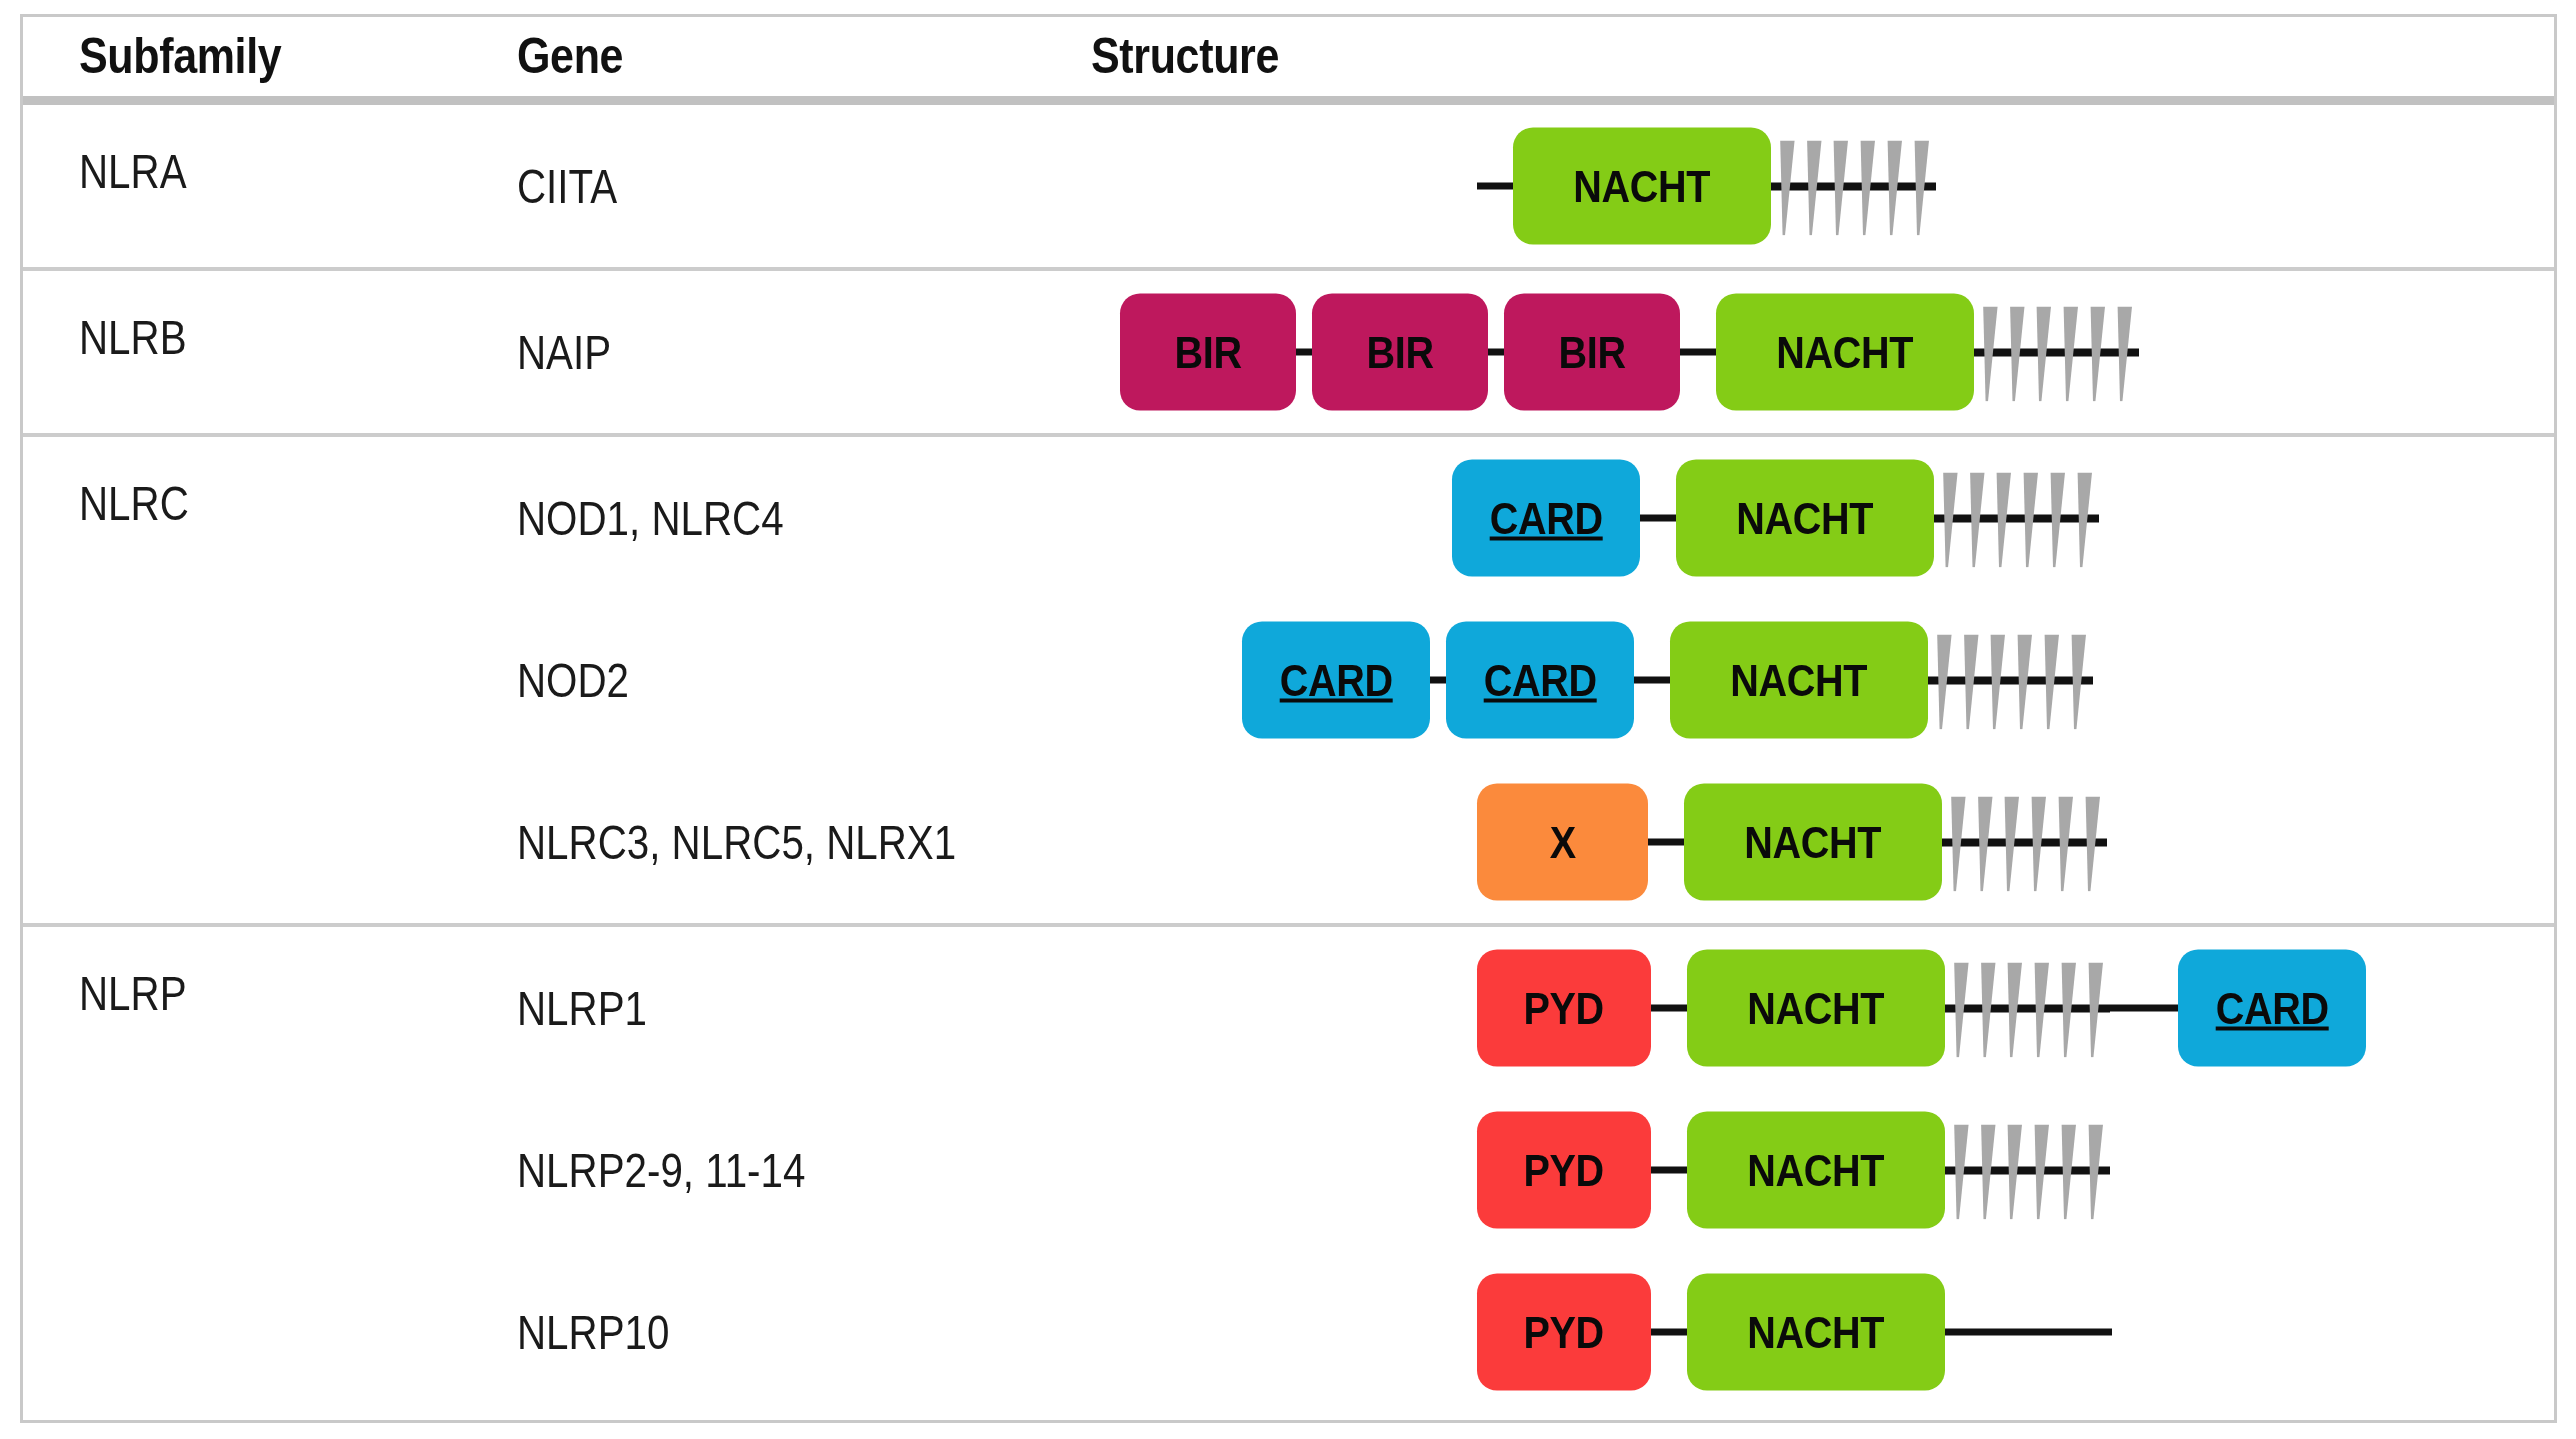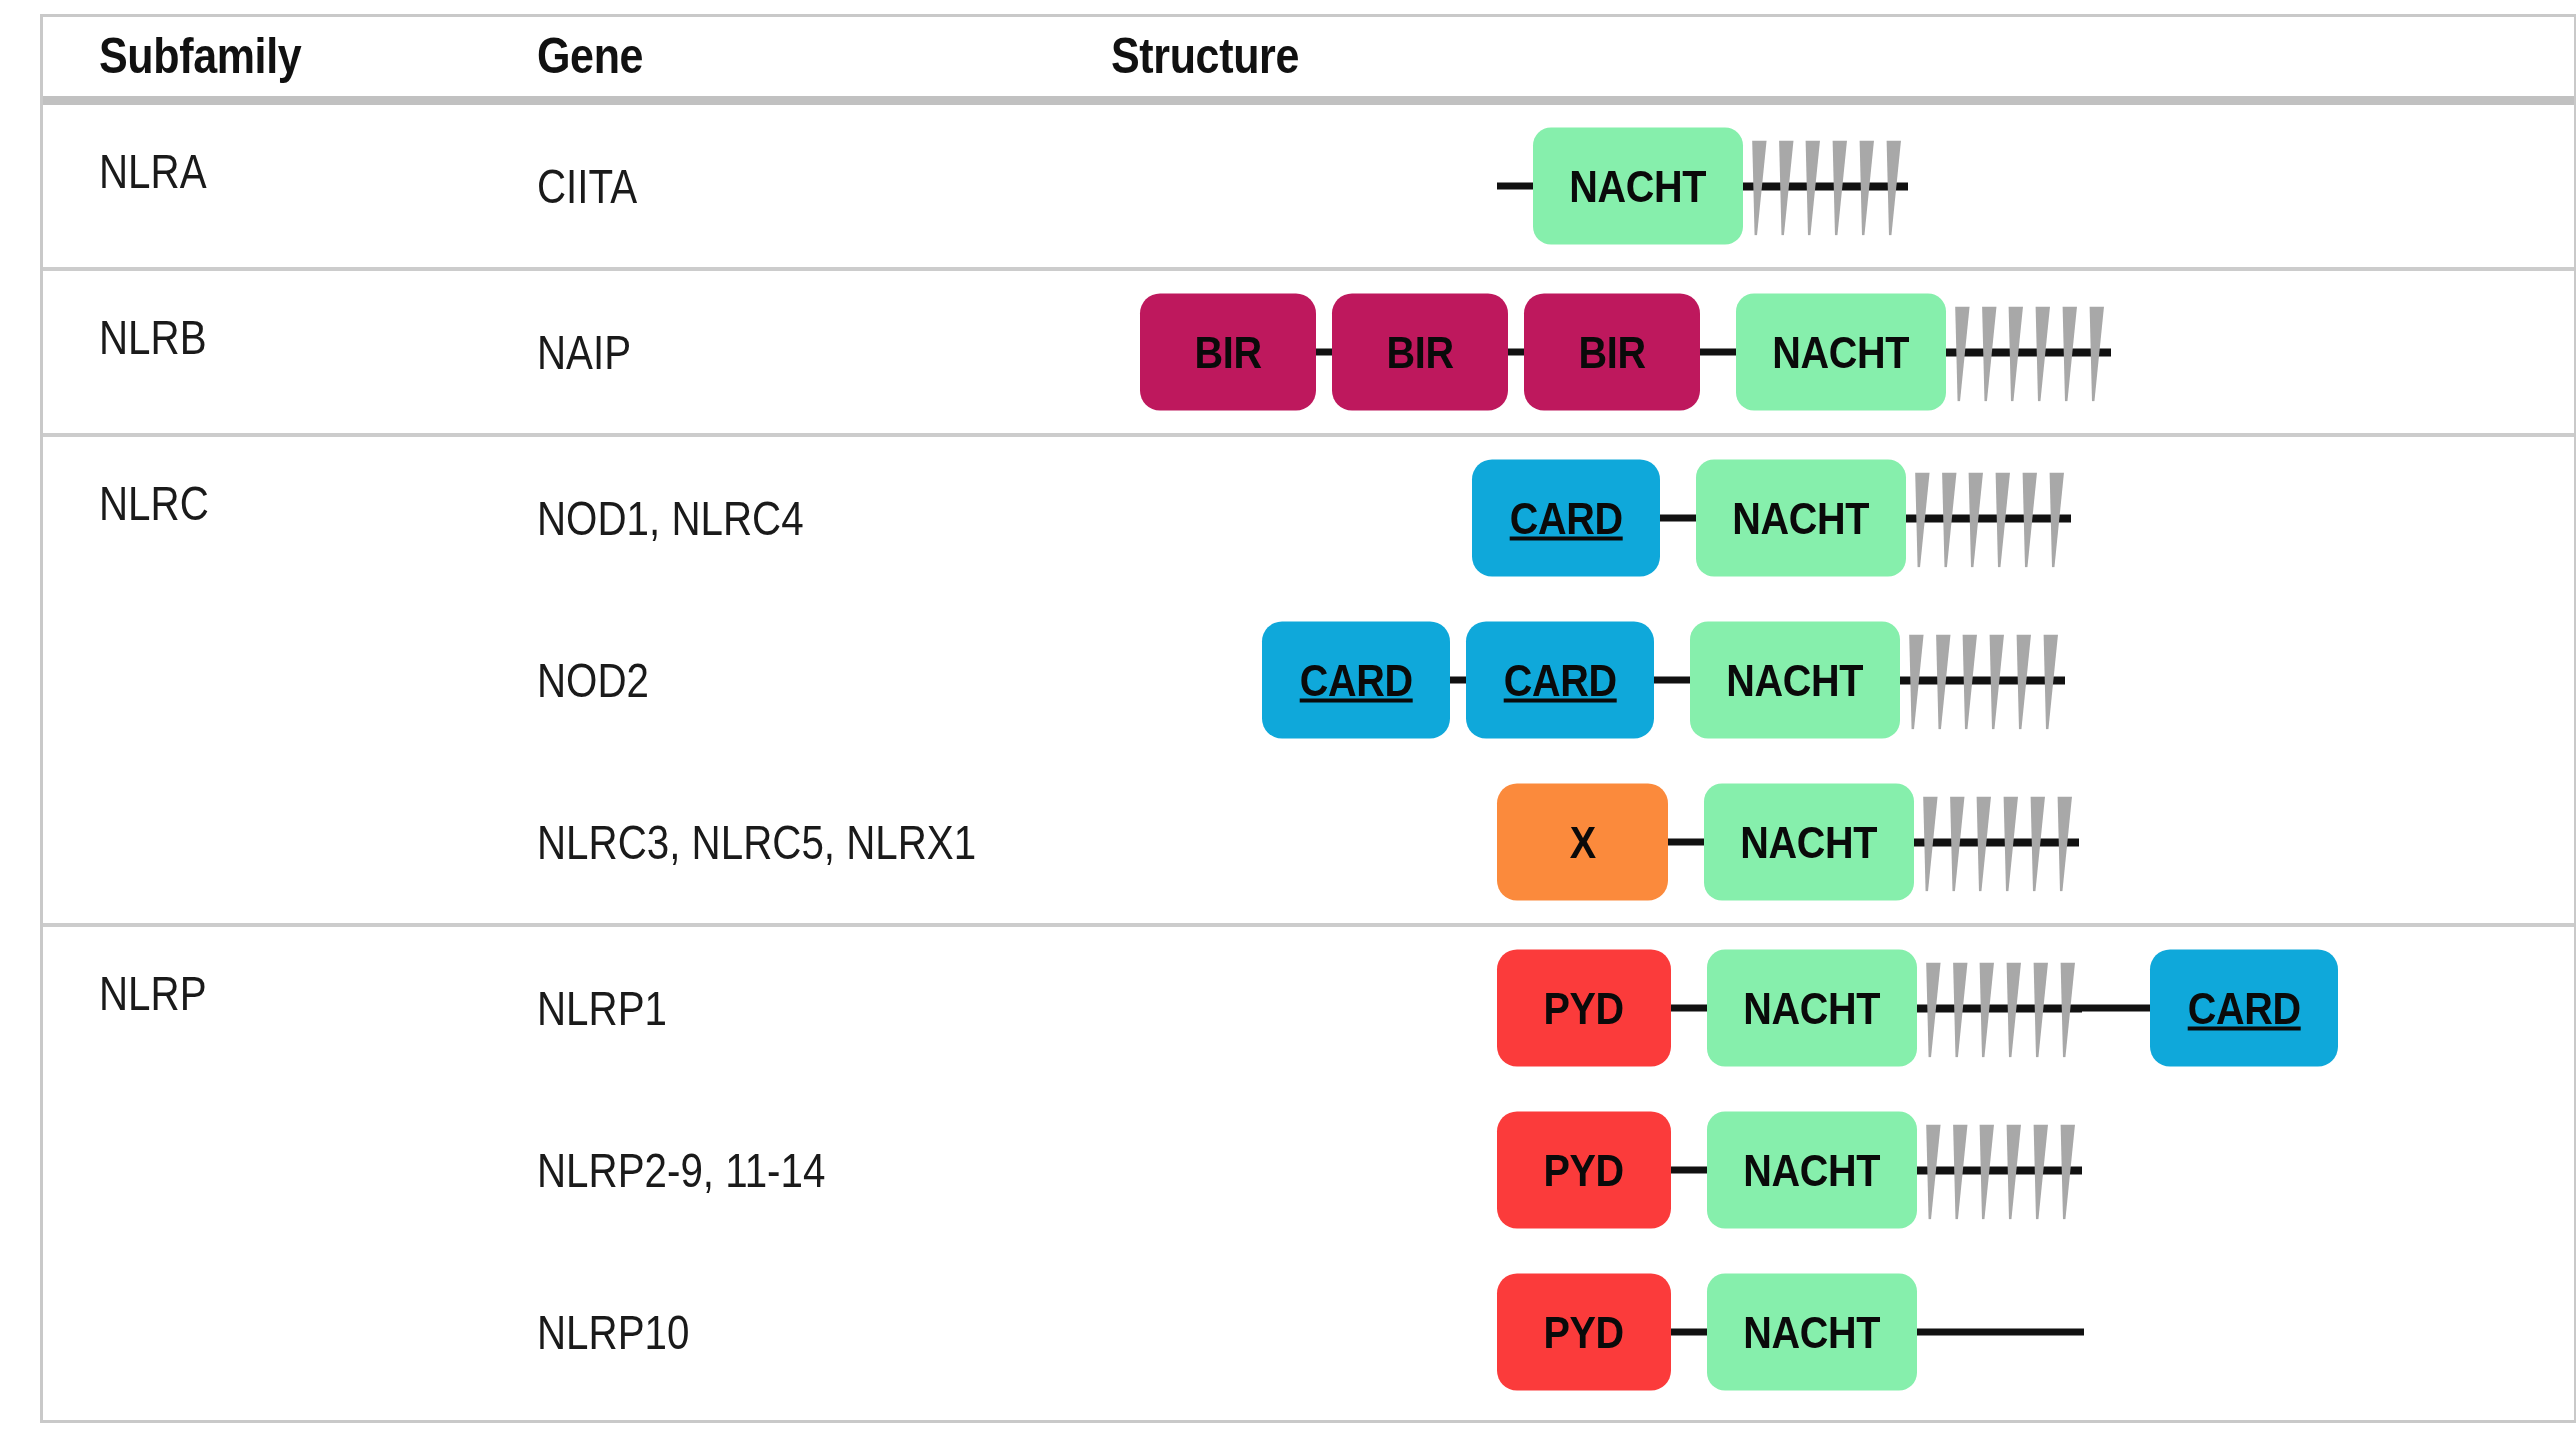--- a/index.html
+++ b/index.html
@@ -25,21 +25,20 @@
   
   .tbl {
     position: absolute;
     left: 20px;
     top: 14.4px;
     width: 2537px;
     height: 1409px;
     box-sizing: border-box;
     border: 3.6px solid #c9c9c9;
     background: #ffffff;
-    margin-left: 20px;
   }
 
   
   .hdr {
     position: relative;
     height: 88px;
     border-bottom: 9px solid #c1c1c1;
     box-sizing: border-box;
   }
   .hdr-cell {
@@ -122,21 +121,21 @@
     transform-origin: center;
     scale: 0.88 1;
     white-space: nowrap;
   }
 
   .dom-ad    { background: #FBC53B; width: 171px; }
   .dom-bir   { background: #be185d; width: 176px; }
   .dom-card  { background: #0FA8DA; width: 188px; text-decoration: underline; }
   .dom-x     { background: #FB8A3C; width: 171px; }
   .dom-pyd   { background: #FB3B3B; width: 174px; }
-  .dom-nacht { background: #86efac; width: 210px; border-radius: 18px; }
+  .dom-nacht { background: #84cc16; width: 258px; }
   .dom-find  { background: #4E81A3; width: 196px; }
 
   
   .link {
     flex: 0 0 auto;
     height: 7.2px;
     background: #111111;
   }
   .link-long  { width: 36px; }
   .link-short { width: 16px; }

